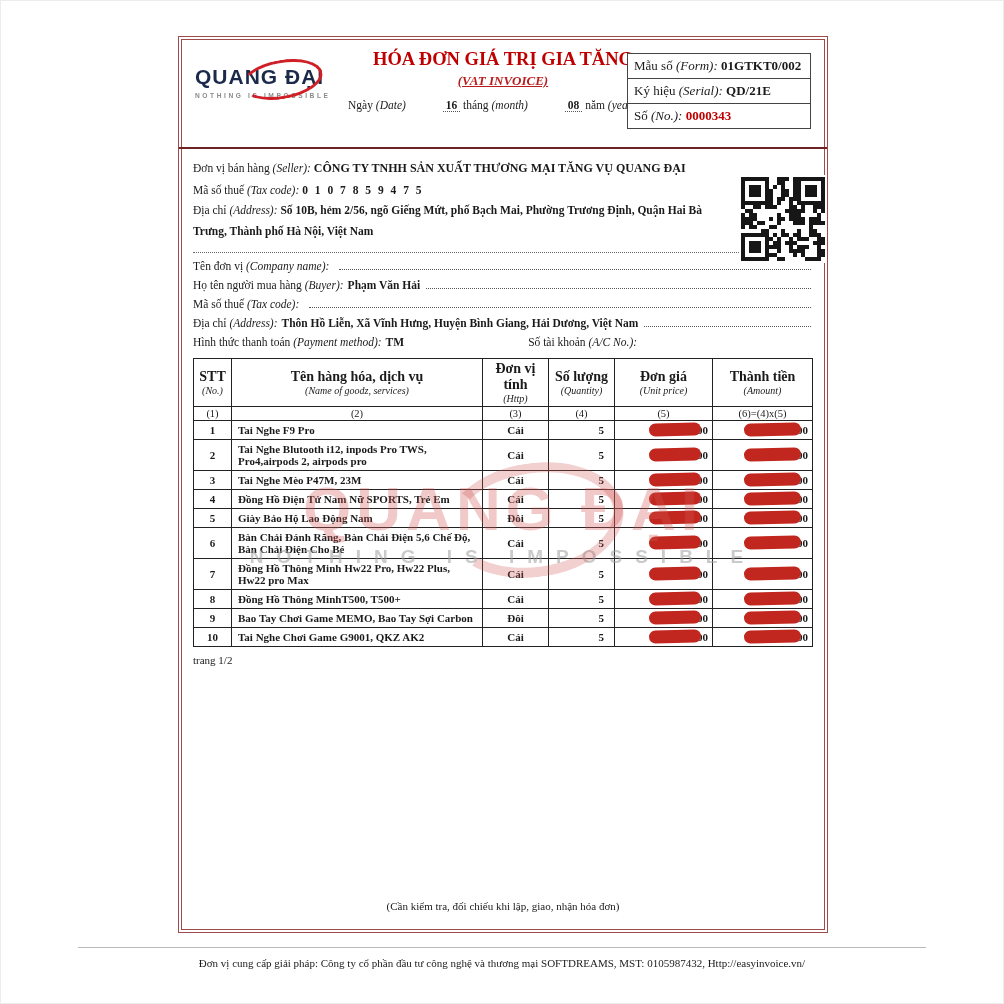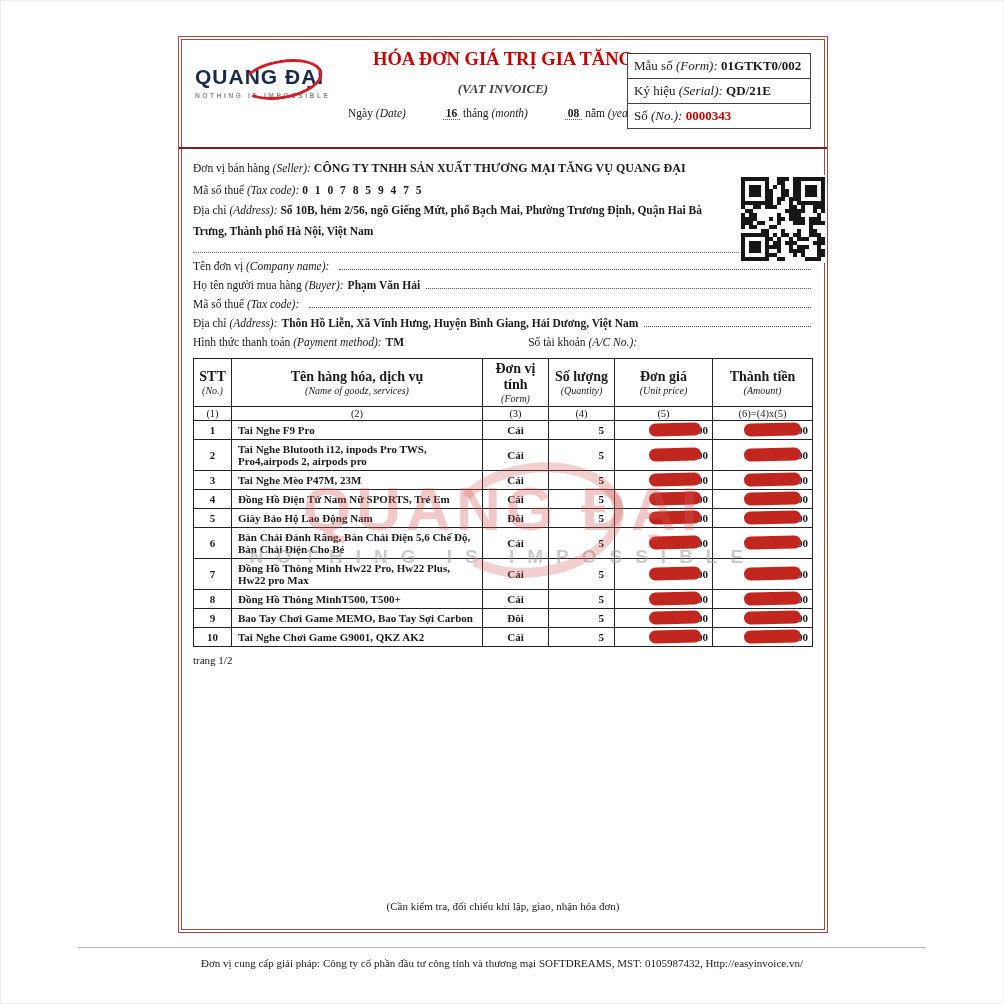--- a/index.html
+++ b/index.html
@@ -14,21 +14,21 @@
   .header{position:relative;height:98px;}
   .logo{position:absolute;left:2px;top:16px;width:162px;}
   .logo-text{font-family:"Liberation Sans","DejaVu Sans",sans-serif;font-weight:bold;font-size:21px;
              color:#1b2a4a;letter-spacing:1px;position:relative;z-index:1;white-space:nowrap;}
   .logo-ring{position:absolute;left:46px;top:-5px;width:76px;height:33px;border:3px solid #cf2027;
              border-radius:50%;transform:rotate(-10deg);border-left-color:transparent;z-index:2;}
   .logo-tagline{font-family:"Liberation Sans","DejaVu Sans",sans-serif;font-size:6.6px;letter-spacing:2.6px;
                 color:#8a8a8a;margin-top:3px;font-weight:bold;white-space:nowrap;}
   .title-block{width:310px;margin:2px auto 0;text-align:center;}
   .doc-title{color:#c00000;font-weight:bold;font-size:18.5px;white-space:nowrap;}
-  .doc-subtitle{color:#404040;font-weight:bold;font-style:italic;font-size:13px;margin-top:11px;}
+  .doc-subtitle{color:#b91c1c;font-weight:bold;font-style:italic;font-size:13px;margin-top:3px;text-decoration:underline;}
   .date-line{margin-top:10px;font-size:11.5px;white-space:nowrap;}
   .date-val{font-weight:bold;border-bottom:1px dotted #555;padding:0 3px;margin-left:34px;}
   .form-box{position:absolute;right:2px;top:4px;width:184px;border:1px solid #444;font-size:13px;background:#fff;box-sizing:border-box;}
   .form-row{padding:4px 6px;border-bottom:1px solid #444;white-space:nowrap;}
   .form-row:last-child{border-bottom:none;}
   .form-val{font-weight:bold;}
   .form-val.red{color:#c00000;}
   .header-rule{border:none;border-top:2px solid #6e2222;margin:0 -14px;}
   
   .seller{margin-top:9px;font-size:11.5px;line-height:1.8;}
@@ -640,21 +640,21 @@
             <th>
                 <div class="th-vi">STT</div>
                 <div class="th-en">(No.)</div>
               </th>
             <th>
                 <div class="th-vi">Tên hàng hóa, dịch vụ</div>
                 <div class="th-en">(Name of goodz, services)</div>
               </th>
             <th>
                 <div class="th-vi">Đơn vị tính</div>
-                <div class="th-en">(Form)</div>
+                <div class="th-en">(Http)</div>
               </th>
             <th>
                 <div class="th-vi">Số lượng</div>
                 <div class="th-en">(Quantity)</div>
               </th>
             <th>
                 <div class="th-vi">Đơn giá</div>
                 <div class="th-en">(Unit price)</div>
               </th>
             <th>
@@ -765,14 +765,14 @@
         </div>
       </div>
 
       <div class="frame-footer">
         <div class="check-note">(Cần kiểm tra, đối chiếu khi lập, giao, nhận hóa đơn)</div>
       </div>
 
     </div>
   </div>
 
-  <div class="provider-line">Đơn vị cung cấp giải pháp: Công ty cổ phần đầu tư công tính và thương mại SOFTDREAMS, MST: 0105987432, Http://easyinvoice.vn/</div>
+  <div class="provider-line">Đơn vị cung cấp giải pháp: Công ty cổ phần đầu tư công nghệ và thương mại SOFTDREAMS, MST: 0105987432, Http://easyinvoice.vn/</div>
 </div>
 
 </body></html>

